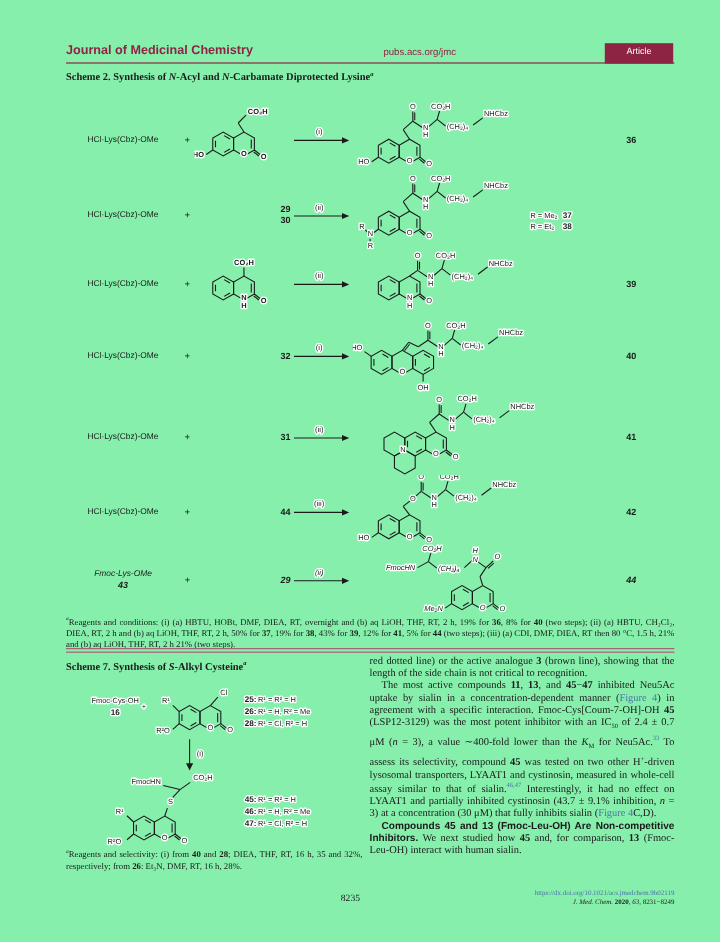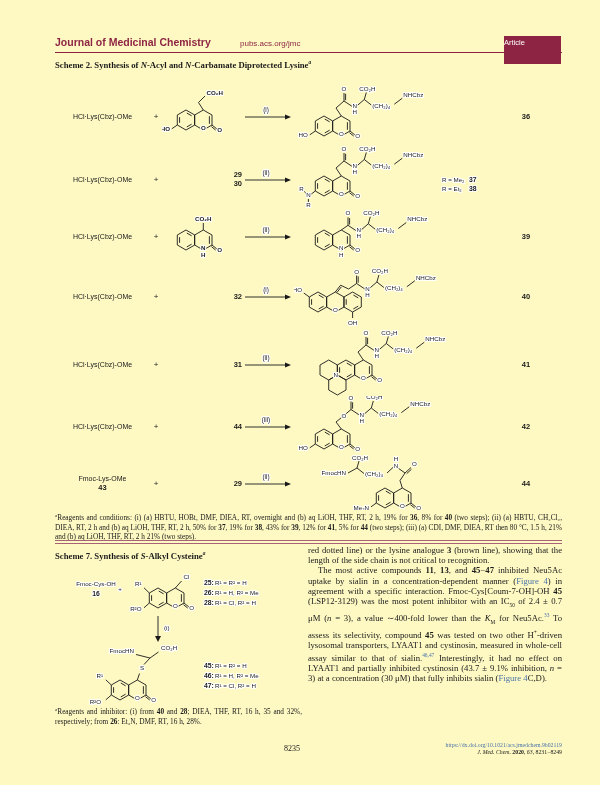--- a/index.html
+++ b/index.html
@@ -1,24 +1,24 @@
 <!DOCTYPE html>
 <html style="--maroon: #8e2443; --link: #4a74a8; --ink: #1a1a1a;"><head>
 <meta charset="utf-8">
 <style>
   :root{--maroon:#8e2443;--link:#4a74a8;--ink:#1a1a1a;}
   html,body{margin:0;padding:0;background:#fff;}
-  .page{position:relative;width:600px;height:785px;background:#fef9c3;overflow:hidden;
+  .page{position:relative;width:600px;height:785px;background:#86efac;overflow:hidden;
         font-family:"Liberation Serif",serif;color:var(--ink);}
   .hdr-j{position:absolute;left:55px;top:36px;font-family:"Liberation Sans",sans-serif;
          font-weight:700;font-size:10.5px;color:var(--maroon);}
-  .hdr-l{position:absolute;left:240px;width:140px;top:39px;text-align:left;
+  .hdr-l{position:absolute;left:240px;width:140px;top:39px;text-align:right;
          font-family:"Liberation Sans",sans-serif;font-size:8px;color:var(--maroon);text-decoration:none;}
-  .badge{position:absolute;left:504px;top:36px;width:57px;height:28px;background:var(--maroon);
-         color:#fff;font-family:"Liberation Sans",sans-serif;font-size:7.5px;line-height:13px;}
+  .badge{position:absolute;left:504px;top:36px;width:57px;height:17px;background:var(--maroon);
+         color:#fff;font-family:"Liberation Sans",sans-serif;font-size:7.5px;text-align:center;line-height:13px;}
   .hdr-rule{position:absolute;left:55px;top:52px;width:507px;border-top:1.6px solid var(--maroon);}
   .s2-title{position:absolute;left:55px;top:59px;font-size:8.7px;}
   .s2-rows{position:absolute;left:55px;top:84px;width:507px;}
   .s2row{display:flex;align-items:center;}
   .c-lab{width:95px;text-align:center;font-family:"Liberation Sans",sans-serif;font-size:7px;line-height:9px;}
   .c-lab .bl{font-weight:700;font-size:7.5px;}
   .c-plus{width:12px;text-align:center;font-family:"Liberation Sans",sans-serif;font-size:8px;}
   .c-r2{width:80px;display:flex;flex-direction:column;align-items:flex-end;justify-content:center;
         font-family:"Liberation Sans",sans-serif;font-size:7.5px;font-weight:700;line-height:9px;}
   .c-arrow{width:52px;}
@@ -370,21 +370,21 @@
             <text x="116.3" y="9.5" text-anchor="start">NHCbz</text>
             <text x="50" y="21.8" text-anchor="middle">O</text>
             <text x="13.8" y="53.8" text-anchor="end">HO</text>
             <text x="47.3" y="53" text-anchor="middle">O</text>
             <text x="63.7" y="55.4" text-anchor="middle">O</text>
           </svg></div>
         <div class="c-num">
           <div>42</div>
         </div>
       </div>
-      <div class="s2row" style="height: 58px;">
+      <div class="s2row" style="height: 58px; font-style: italic;">
         <div class="c-lab">
           <div>Fmoc-Lys-OMe</div>
           <div class="bl">43</div>
         </div>
         <div class="c-plus">+</div>
         <div class="c-r2">
           <div>29</div>
         </div>
         <div class="c-arrow"><svg width="50" height="22" viewBox="0 0 50 22" class="struct">
             <line x1="3" y1="14" x2="44" y2="14"></line>
@@ -480,25 +480,26 @@
         <text x="43" y="139.5" text-anchor="end">R²O</text>
         <text x="79.3" y="136" text-anchor="middle">O</text>
         <text x="95.7" y="138.4" text-anchor="middle">O</text>
         <text x="146" y="104" text-anchor="start" class="tb">45:</text>
         <text x="157" y="104" text-anchor="start">R¹ = R² = H</text>
         <text x="146" y="114" text-anchor="start" class="tb">46:</text>
         <text x="157" y="114" text-anchor="start">R¹ = H, R² = Me</text>
         <text x="146" y="124" text-anchor="start" class="tb">47:</text>
         <text x="157" y="124" text-anchor="start">R¹ = Cl, R² = H</text>
       </svg></div>
-  <div class="s3-fn" id="s3-fn"><span class="t-i t-sup">a</span><span>Reagents and inhibitor: (i) from </span><span class="t-b">40</span><span> and </span><span class="t-b">28</span><span>; DIEA, THF, RT, 16 h, 35 and 32%, respectively; from </span><span class="t-b">26</span><span>: Et₃N, DMF, RT, 16 h, 28%.</span></div>
+  <div class="s3-fn" id="s3-fn"><span class="t-i t-sup">a</span><span>Reagents and selectivity: (i) from </span><span class="t-b">40</span><span> and </span><span class="t-b">28</span><span>; DIEA, THF, RT, 16 h, 35 and 32%, respectively; from </span><span class="t-b">26</span><span>: Et₃N, DMF, RT, 16 h, 28%.</span></div>
 
   <div class="col" id="col">
-      <div class="para"><span>red dotted line) or the lysine analogue </span><span class="t-b">3</span><span> (brown line), showing that the length of the side chain is not critical to recognition.</span></div>
+      <div class="para"><span>red dotted line) or the active analogue </span><span class="t-b">3</span><span> (brown line), showing that the length of the side chain is not critical to recognition.</span></div>
       <div class="para ind"><span>The most active compounds </span><span class="t-b">11</span><span>, </span><span class="t-b">13</span><span>, and </span><span class="t-b">45</span><span>−</span><span class="t-b">47</span><span> inhibited Neu5Ac uptake by sialin in a concentration-dependent manner (</span><a class="t-l">Figure 4</a><span>) in agreement with a specific interaction. Fmoc-Cys[Coum-7-OH]-OH </span><span class="t-b">45</span><span> (LSP12-3129) was the most potent inhibitor with an IC</span><span class="t-sub">50</span><span> of 2.4 ± 0.7 μM (</span><span class="t-i">n</span><span> = 3), a value ∼400-fold lower than the </span><span class="t-i">K</span><span class="t-sub">M</span><span> for Neu5Ac.</span><a class="t-l t-sup">33</a><span> To assess its selectivity, compound </span><span class="t-b">45</span><span> was tested on two other H</span><span class="t-sup">+</span><span>-driven lysosomal transporters, LYAAT1 and cystinosin, measured in whole-cell assay similar to that of sialin.</span><a class="t-l t-sup">46,47</a><span> Interestingly, it had no effect on LYAAT1 and partially inhibited cystinosin (43.7 ± 9.1% inhibition, </span><span class="t-i">n</span><span> = 3) at a concentration (30 μM) that fully inhibits sialin (</span><a class="t-l">Figure 4</a><span>C,D).</span></div>
+      <div class="para ind"><span class="t-hb">Compounds 45 and 13 (Fmoc-Leu-OH) Are Non-competitive Inhibitors.</span><span> We next studied how </span><span class="t-b">45</span><span> and, for comparison, </span><span class="t-b">13</span><span> (Fmoc-Leu-OH) interact with human sialin.</span></div>
     </div>
 
   <div class="pagenum">8235</div>
   <div class="doi">
     <a id="doi-link">https://dx.doi.org/10.1021/acs.jmedchem.9b02119</a>
     <div id="citation"><span class="t-i">J. Med. Chem.</span><span> </span><span class="t-b">2020</span><span>, </span><span class="t-i">63</span><span>, 8231−8249</span></div>
   </div>
 </div>
 
 </body></html>

